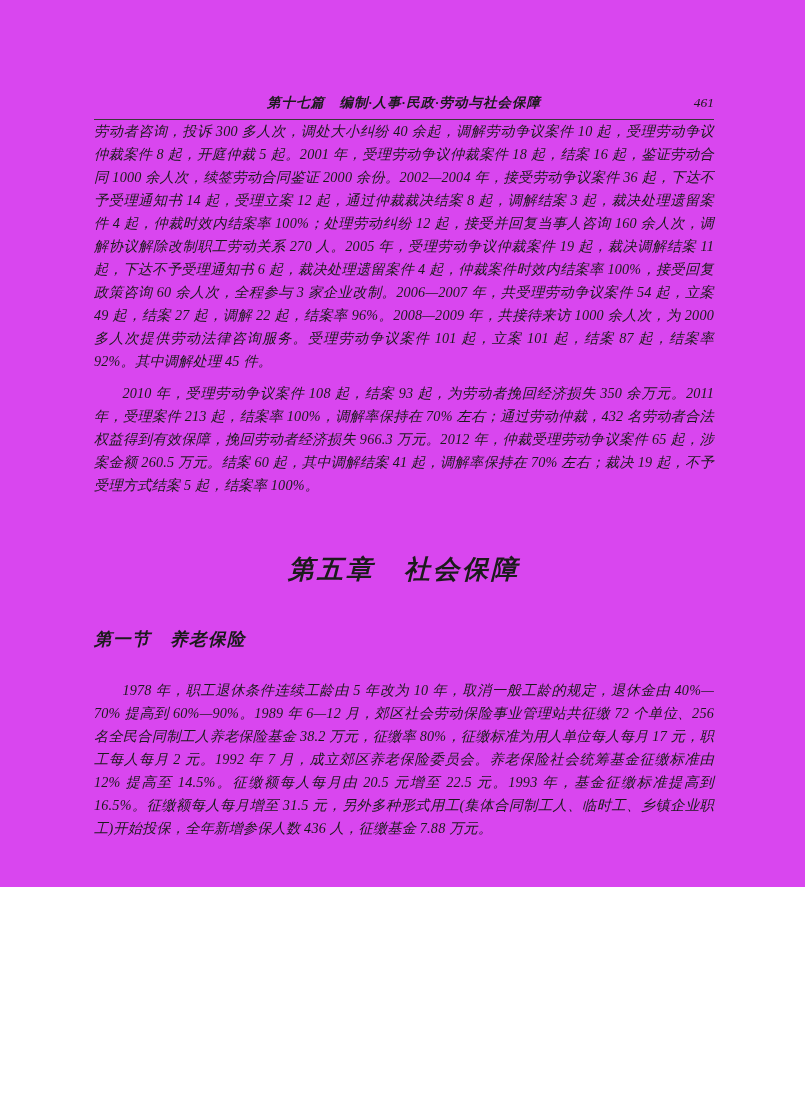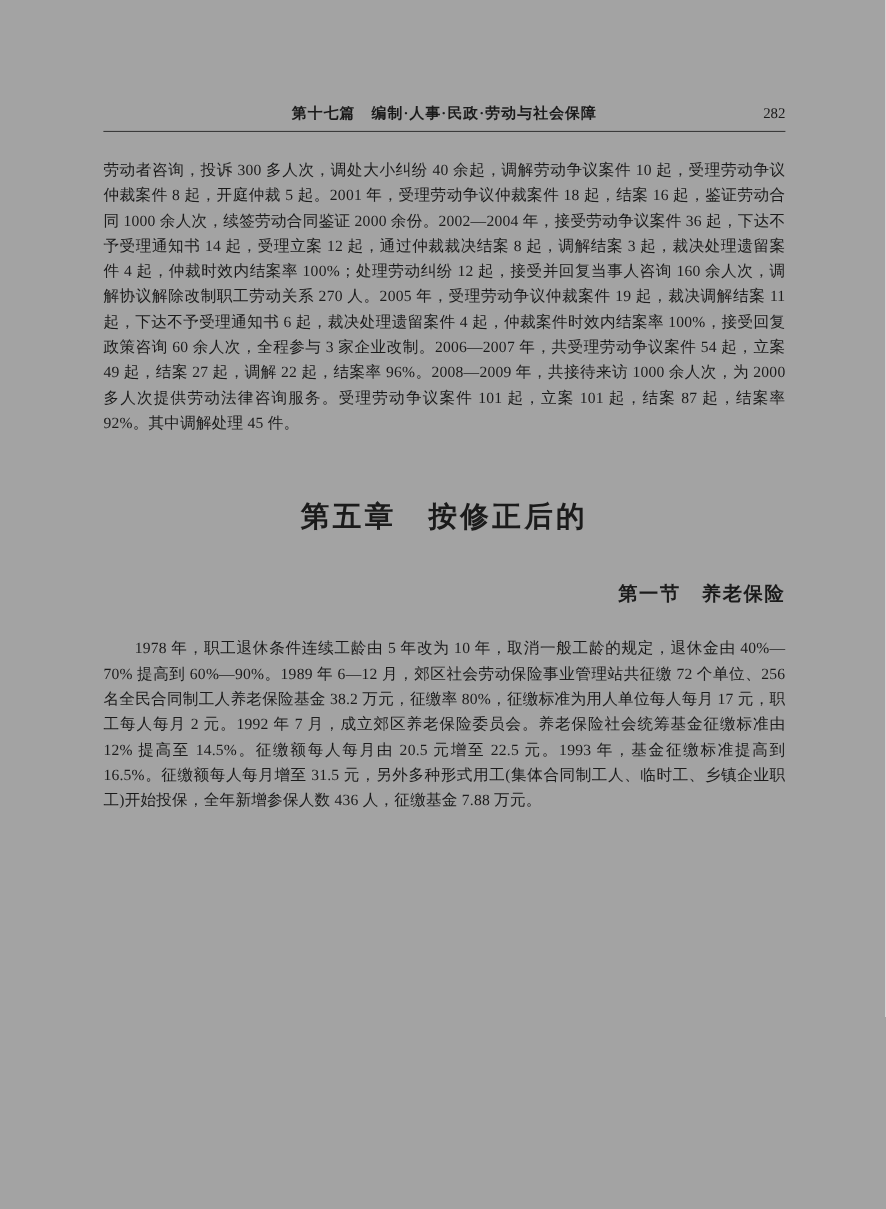--- a/index.html
+++ b/index.html
@@ -3,26 +3,27 @@
 <meta charset="utf-8">
 <style>
   html, body {
     margin: 0;
     padding: 0;
     background: #ffffff;
   }
   .page {
     position: relative;
     width: 805px;
-    height: 1099px;
-    background: #a3a3a3;
+    height: 887px;
+    background: #d946ef;
     font-family: "Liberation Serif", "DejaVu Serif", serif;
     color: #1b1b1b;
     overflow: hidden;
     box-sizing: border-box;
+    font-style: italic;
   }
   .text-block {
     position: absolute;
     left: 94px;
     top: 94px;
     width: 620px;
   }
   .running-header {
     position: relative;
     text-align: center;
@@ -36,21 +37,20 @@
     letter-spacing: 1px;
   }
   .running-header .header-page {
     position: absolute;
     right: 0;
     top: 0;
     font-weight: normal;
     letter-spacing: 0;
   }
   .body-text {
-    margin-top: 24px;
   }
   .body-text p {
     margin: 0 0 9px 0;
     font-size: 14.2px;
     line-height: 23px;
     text-align: justify;
     text-justify: inter-ideograph;
     letter-spacing: 0.2px;
   }
   .body-text p.indent {
@@ -59,43 +59,44 @@
   .chapter-title {
     margin: 56px 0 0 0;
     text-align: center;
     font-size: 26px;
     font-weight: bold;
     letter-spacing: 3px;
     line-height: 34px;
   }
   .section-title {
     margin: 40px 0 28px 0;
-    text-align: right;
+    text-align: left;
     font-size: 17.5px;
     font-weight: bold;
     letter-spacing: 1.5px;
     line-height: 24px;
   }
 </style>
 </head>
 <body>
 
 <div class="page">
   <div class="text-block">
 
     <div class="running-header">
       <span class="header-title">第十七篇　编制·人事·民政·劳动与社会保障</span>
-      <span class="header-page">282</span>
+      <span class="header-page">461</span>
     </div>
 
     <div class="body-text">
       <p>劳动者咨询，投诉 300 多人次，调处大小纠纷 40 余起，调解劳动争议案件 10 起，受理劳动争议仲裁案件 8 起，开庭仲裁 5 起。2001 年，受理劳动争议仲裁案件 18 起，结案 16 起，鉴证劳动合同 1000 余人次，续签劳动合同鉴证 2000 余份。2002—2004 年，接受劳动争议案件 36 起，下达不予受理通知书 14 起，受理立案 12 起，通过仲裁裁决结案 8 起，调解结案 3 起，裁决处理遗留案件 4 起，仲裁时效内结案率 100%；处理劳动纠纷 12 起，接受并回复当事人咨询 160 余人次，调解协议解除改制职工劳动关系 270 人。2005 年，受理劳动争议仲裁案件 19 起，裁决调解结案 11 起，下达不予受理通知书 6 起，裁决处理遗留案件 4 起，仲裁案件时效内结案率 100%，接受回复政策咨询 60 余人次，全程参与 3 家企业改制。2006—2007 年，共受理劳动争议案件 54 起，立案 49 起，结案 27 起，调解 22 起，结案率 96%。2008—2009 年，共接待来访 1000 余人次，为 2000 多人次提供劳动法律咨询服务。受理劳动争议案件 101 起，立案 101 起，结案 87 起，结案率 92%。其中调解处理 45 件。</p>
 
+      <p class="indent">2010 年，受理劳动争议案件 108 起，结案 93 起，为劳动者挽回经济损失 350 余万元。2011 年，受理案件 213 起，结案率 100%，调解率保持在 70% 左右；通过劳动仲裁，432 名劳动者合法权益得到有效保障，挽回劳动者经济损失 966.3 万元。2012 年，仲裁受理劳动争议案件 65 起，涉案金额 260.5 万元。结案 60 起，其中调解结案 41 起，调解率保持在 70% 左右；裁决 19 起，不予受理方式结案 5 起，结案率 100%。</p>
 
-      <h1 class="chapter-title">第五章　按修正后的</h1>
+      <h1 class="chapter-title">第五章　社会保障</h1>
 
       <h2 class="section-title">第一节　养老保险</h2>
 
 
 
       <p class="indent">1978 年，职工退休条件连续工龄由 5 年改为 10 年，取消一般工龄的规定，退休金由 40%—70% 提高到 60%—90%。1989 年 6—12 月，郊区社会劳动保险事业管理站共征缴 72 个单位、256 名全民合同制工人养老保险基金 38.2 万元，征缴率 80%，征缴标准为用人单位每人每月 17 元，职工每人每月 2 元。1992 年 7 月，成立郊区养老保险委员会。养老保险社会统筹基金征缴标准由 12% 提高至 14.5%。征缴额每人每月由 20.5 元增至 22.5 元。1993 年，基金征缴标准提高到 16.5%。征缴额每人每月增至 31.5 元，另外多种形式用工(集体合同制工人、临时工、乡镇企业职工)开始投保，全年新增参保人数 436 人，征缴基金 7.88 万元。</p>
     </div>
 
   </div>
 </div>

